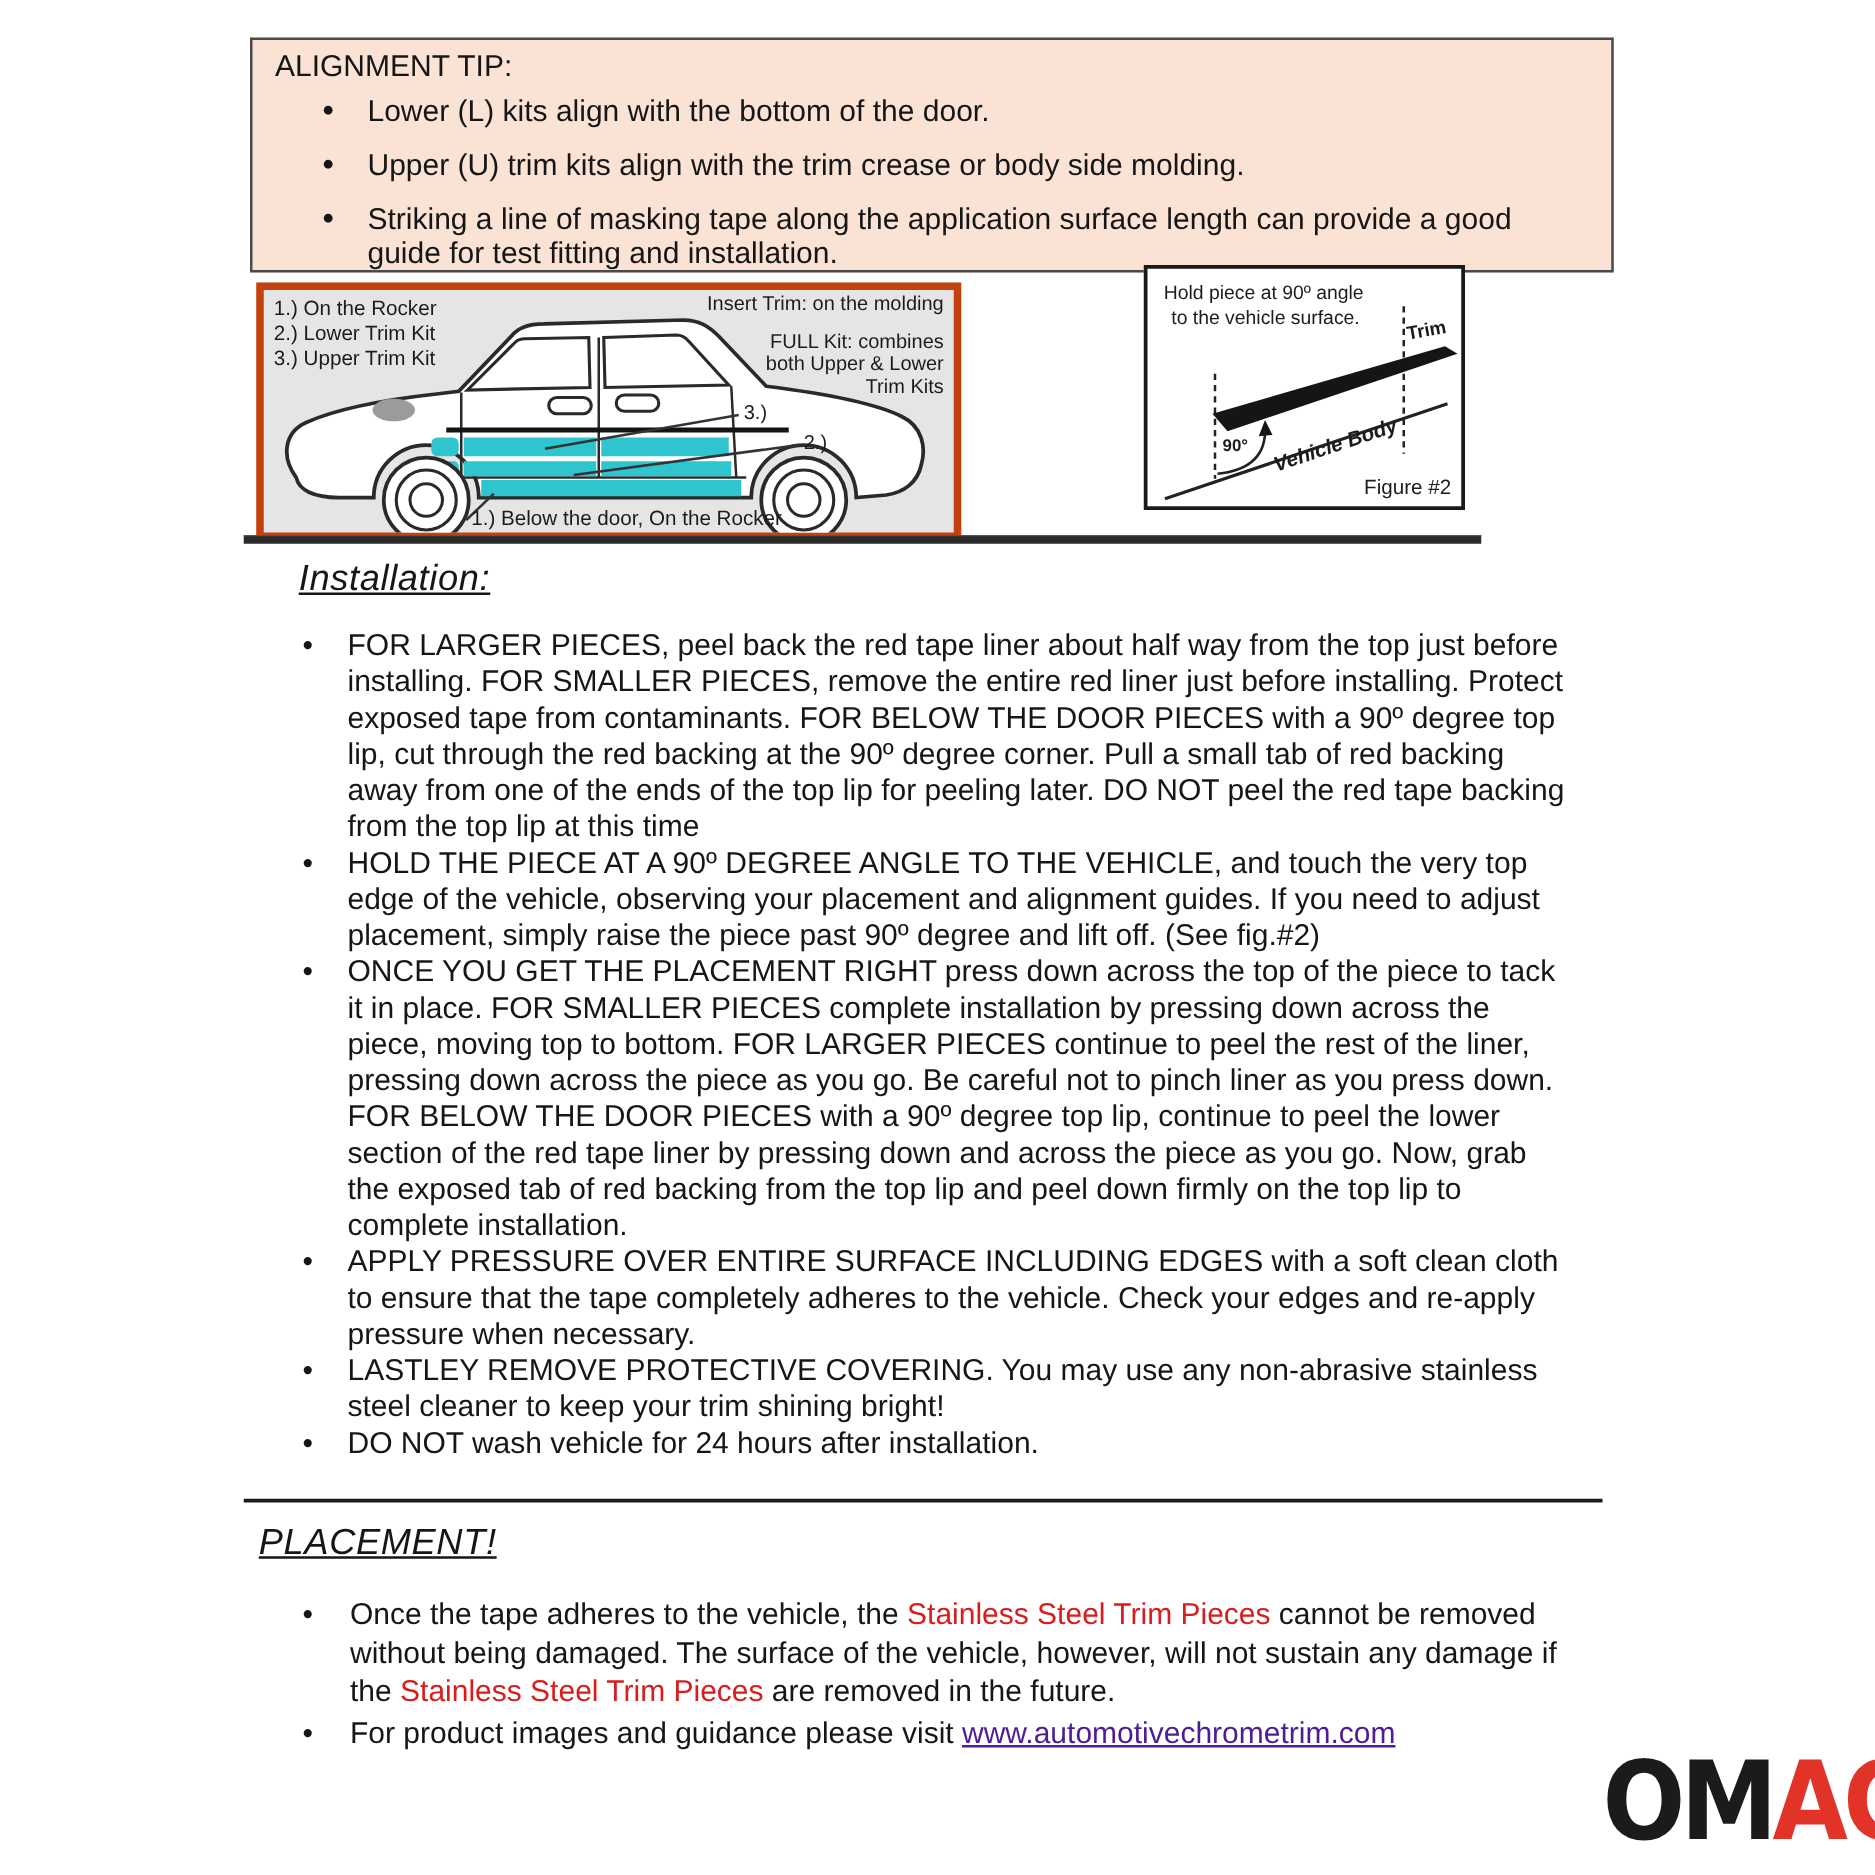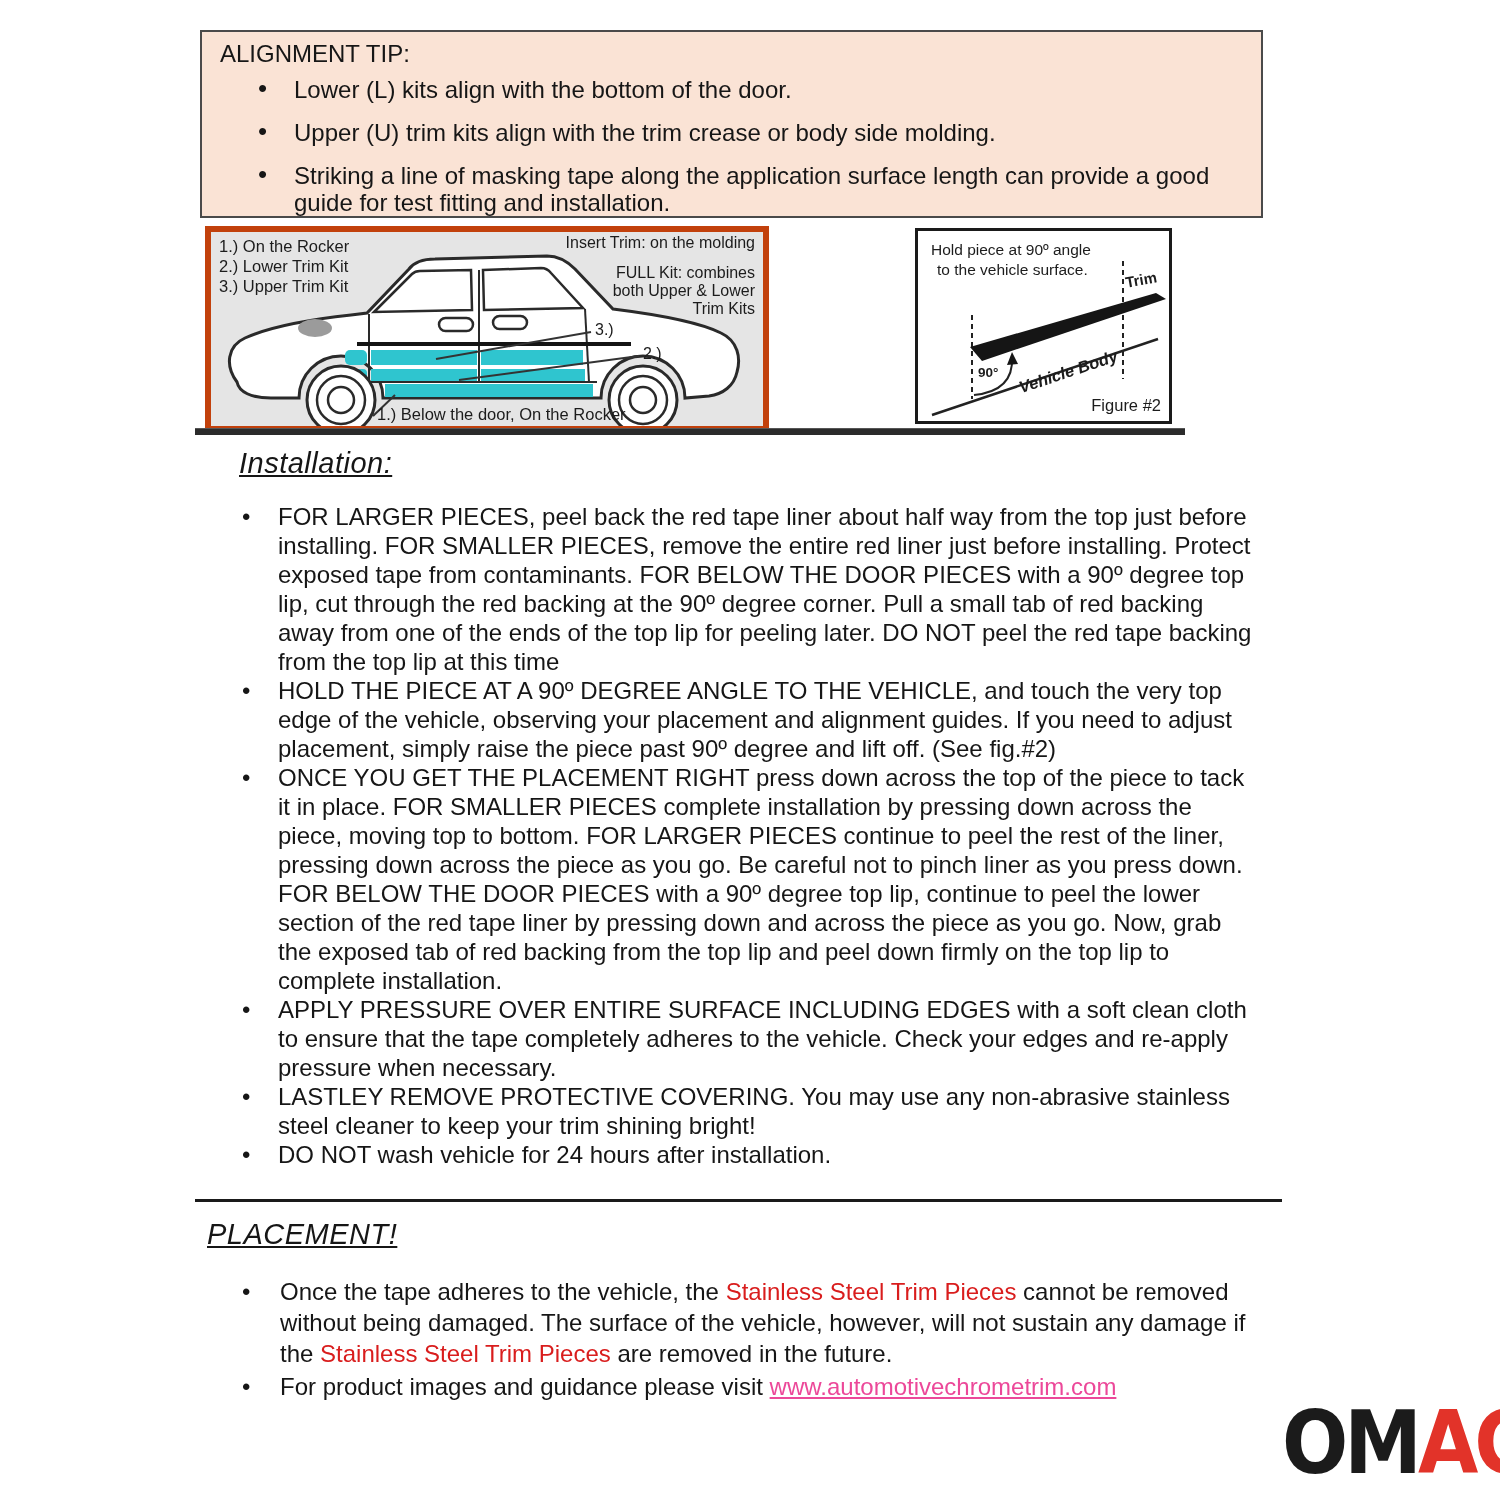--- a/index.html
+++ b/index.html
@@ -1,30 +1,30 @@
 <!DOCTYPE html>
 <html><head>
 <meta charset="utf-8">
 <style>
   html,body{margin:0;padding:0;background:#ffffff;}
   .page{position:relative;width:1500px;height:1500px;background:#ffffff;overflow:hidden;
         font-family:"Liberation Sans","DejaVu Sans",sans-serif;color:#161616;}
 
   
   .tip-box{position:absolute;left:200px;top:30px;width:1059px;height:184px;
-           background:#fae3d5;border:2px solid #4a4a4a;}
+           background:#fae3d5;border:2px solid #4a4a4a;padding-left:28px;}
   .tip-title{position:absolute;left:18px;top:8px;font-size:24px;}
   .tip-list{position:absolute;left:56px;top:44px;width:980px;margin:0;padding:0;list-style:none;}
   .tip-list li{position:relative;padding-left:36px;font-size:24px;line-height:27px;margin-bottom:16px;}
   .tip-list li::before{content:"\2022";position:absolute;left:0;top:-1px;font-size:26px;}
 
   
   .car-box{position:absolute;left:205px;top:226px;width:552px;height:194px;
            border:6px solid #c2410c;background:#e5e5e5;}
-  .fig-box{position:absolute;left:915px;top:228px;width:251px;height:190px;
+  .fig-box{position:absolute;left:915px;top:212px;width:251px;height:190px;
            border:3px solid #1a1a1a;background:#fff;}
   .rule-thick{position:absolute;left:195px;top:428px;width:990px;height:6px;background:#2b2b2b;
               border-top:1px solid #555;}
   svg{display:block;}
   svg text{font-family:"Liberation Sans","DejaVu Sans",sans-serif;fill:#1c1c1c;}
 
   
   .sec-head{position:absolute;left:207px;margin:0;font-size:29px;font-style:italic;
             font-weight:normal;text-decoration:underline;letter-spacing:0.5px;}
   .head-install{top:447px;margin-left:32px;}
@@ -36,21 +36,21 @@
   .inst-list li::before{content:"\2022";position:absolute;left:2px;top:0;font-size:24px;}
 
   .rule-thin{position:absolute;left:195px;top:1199px;width:1087px;height:3px;background:#1a1a1a;}
 
   
   .imp-list{position:absolute;left:240px;top:1276px;width:1018px;margin:0;padding:0;
             list-style:none;font-weight:normal;}
   .imp-list li{position:relative;padding-left:40px;font-size:24px;line-height:31px;margin-bottom:2px;}
   .imp-list li::before{content:"\2022";position:absolute;left:2px;top:0;font-size:24px;}
   .red-em{color:#d91d1d;}
-  .link{color:#ec4899;text-decoration:underline;cursor:pointer;}
+  .link{color:#4c1d95;text-decoration:underline;cursor:pointer;}
 
   
   .logo{position:absolute;left:1282px;top:1392px;font-size:78px;font-weight:bold;
         font-family:"DejaVu Sans","Liberation Sans",sans-serif;letter-spacing:-4px;
         transform:scaleY(1.12);transform-origin:top left;white-space:nowrap;}
   .logo .lg-black{color:#1b1b1b;}
   .logo .lg-red{color:#e23329;}
 </style>
 </head>
 <body>

